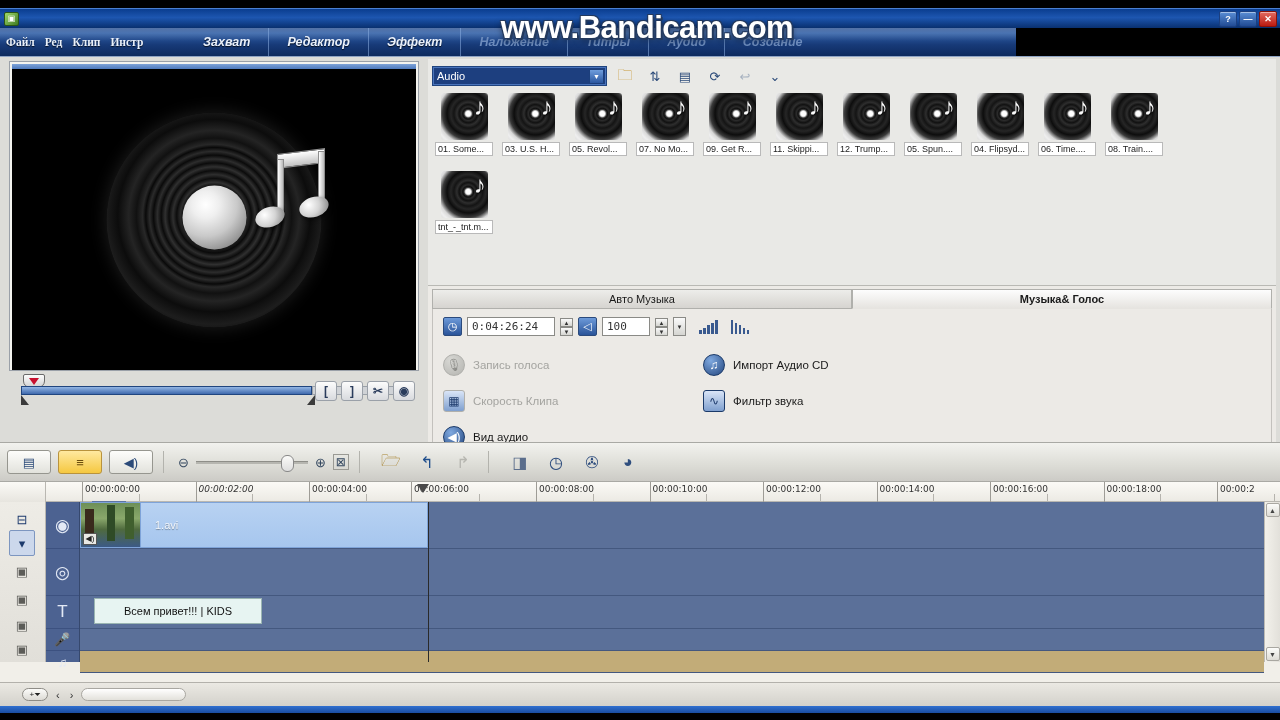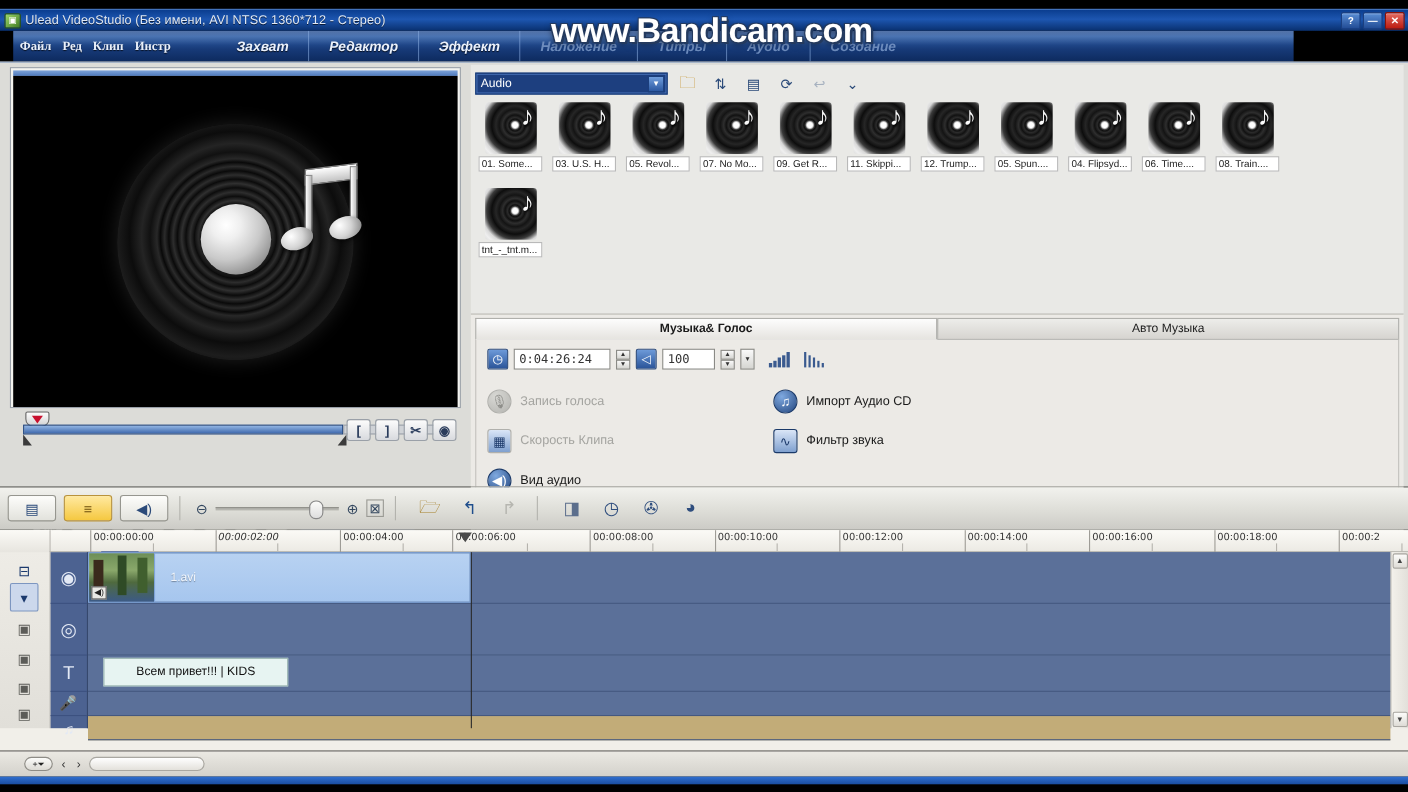--- a/index.html
+++ b/index.html
@@ -38,21 +38,21 @@
     width:18px;height:16px; border:1px solid #1b3f80; border-radius:2px;
     display:flex;align-items:center;justify-content:center;
     font-size:9px; font-weight:bold; color:#fff;
     background:linear-gradient(to bottom,#5b8fd6,#214b94);
     box-shadow:inset 0 1px 0 rgba(255,255,255,.45);
   }
   .winbtn.close{ background:linear-gradient(to bottom,#e36c62,#bb1a10); border-color:#8a1208; }
 
   
   .menubar{
-    position:absolute; left:12px; top:28px; width:1164px; height:28px;
+    position:absolute; left:0; top:28px; width:1016px; height:28px;
     background:linear-gradient(to bottom,#234b8e 0%,#2f5ea6 18%,#173a78 60%,#0d2a5e 100%);
     overflow:hidden;
     text-align:right;
   }
   .menubar .sheen{
     position:absolute; left:0; top:0; width:1280px; height:13px;
     background:linear-gradient(to bottom,rgba(255,255,255,.22),rgba(255,255,255,0));
   }
   .menuitems{
     position:absolute; left:6px; top:0; height:28px;
@@ -500,21 +500,20 @@
     background:linear-gradient(to bottom,#2f6fd0,#1a4da0);
   }
 </style>
 </head>
 <body>
 
 <div id="app">
 
   <div class="titlebar">
     <div class="tb-ico">▣</div>
-    <div class="tb-text">Ulead VideoStudio (Без имени, AVI NTSC 1360*712 - Стерео)</div>
     <div class="winbtns">
       <div class="winbtn">?</div>
       <div class="winbtn">—</div>
       <div class="winbtn close">✕</div>
     </div>
   </div>
 
   <div class="menubar">
     <div class="sheen"></div>
     <div class="menuitems">
@@ -651,22 +650,22 @@
           </div>
           <div class="thumb" style="left: 2px; top: 78px;">
             <div class="disc"></div>
             <div class="cap">tnt_-_tnt.m...</div>
           </div>
         </div>
     </div>
 
     <div class="optpanel">
       <div class="opttabs">
+        <div class="opttab inactive">Авто Музыка</div>
         <div class="opttab active">Музыка&amp; Голос</div>
-        <div class="opttab inactive">Авто Музыка</div>
       </div>
       <div class="optbody">
         <div class="row1">
           <div class="sqbtn">◷</div>
           <div class="numfield" style="width:88px">0:04:26:24</div>
           <div class="spinbtns">
               <i>▲</i>
               <i>▼</i>
             </div>
           <div class="sqbtn">◁</div>

